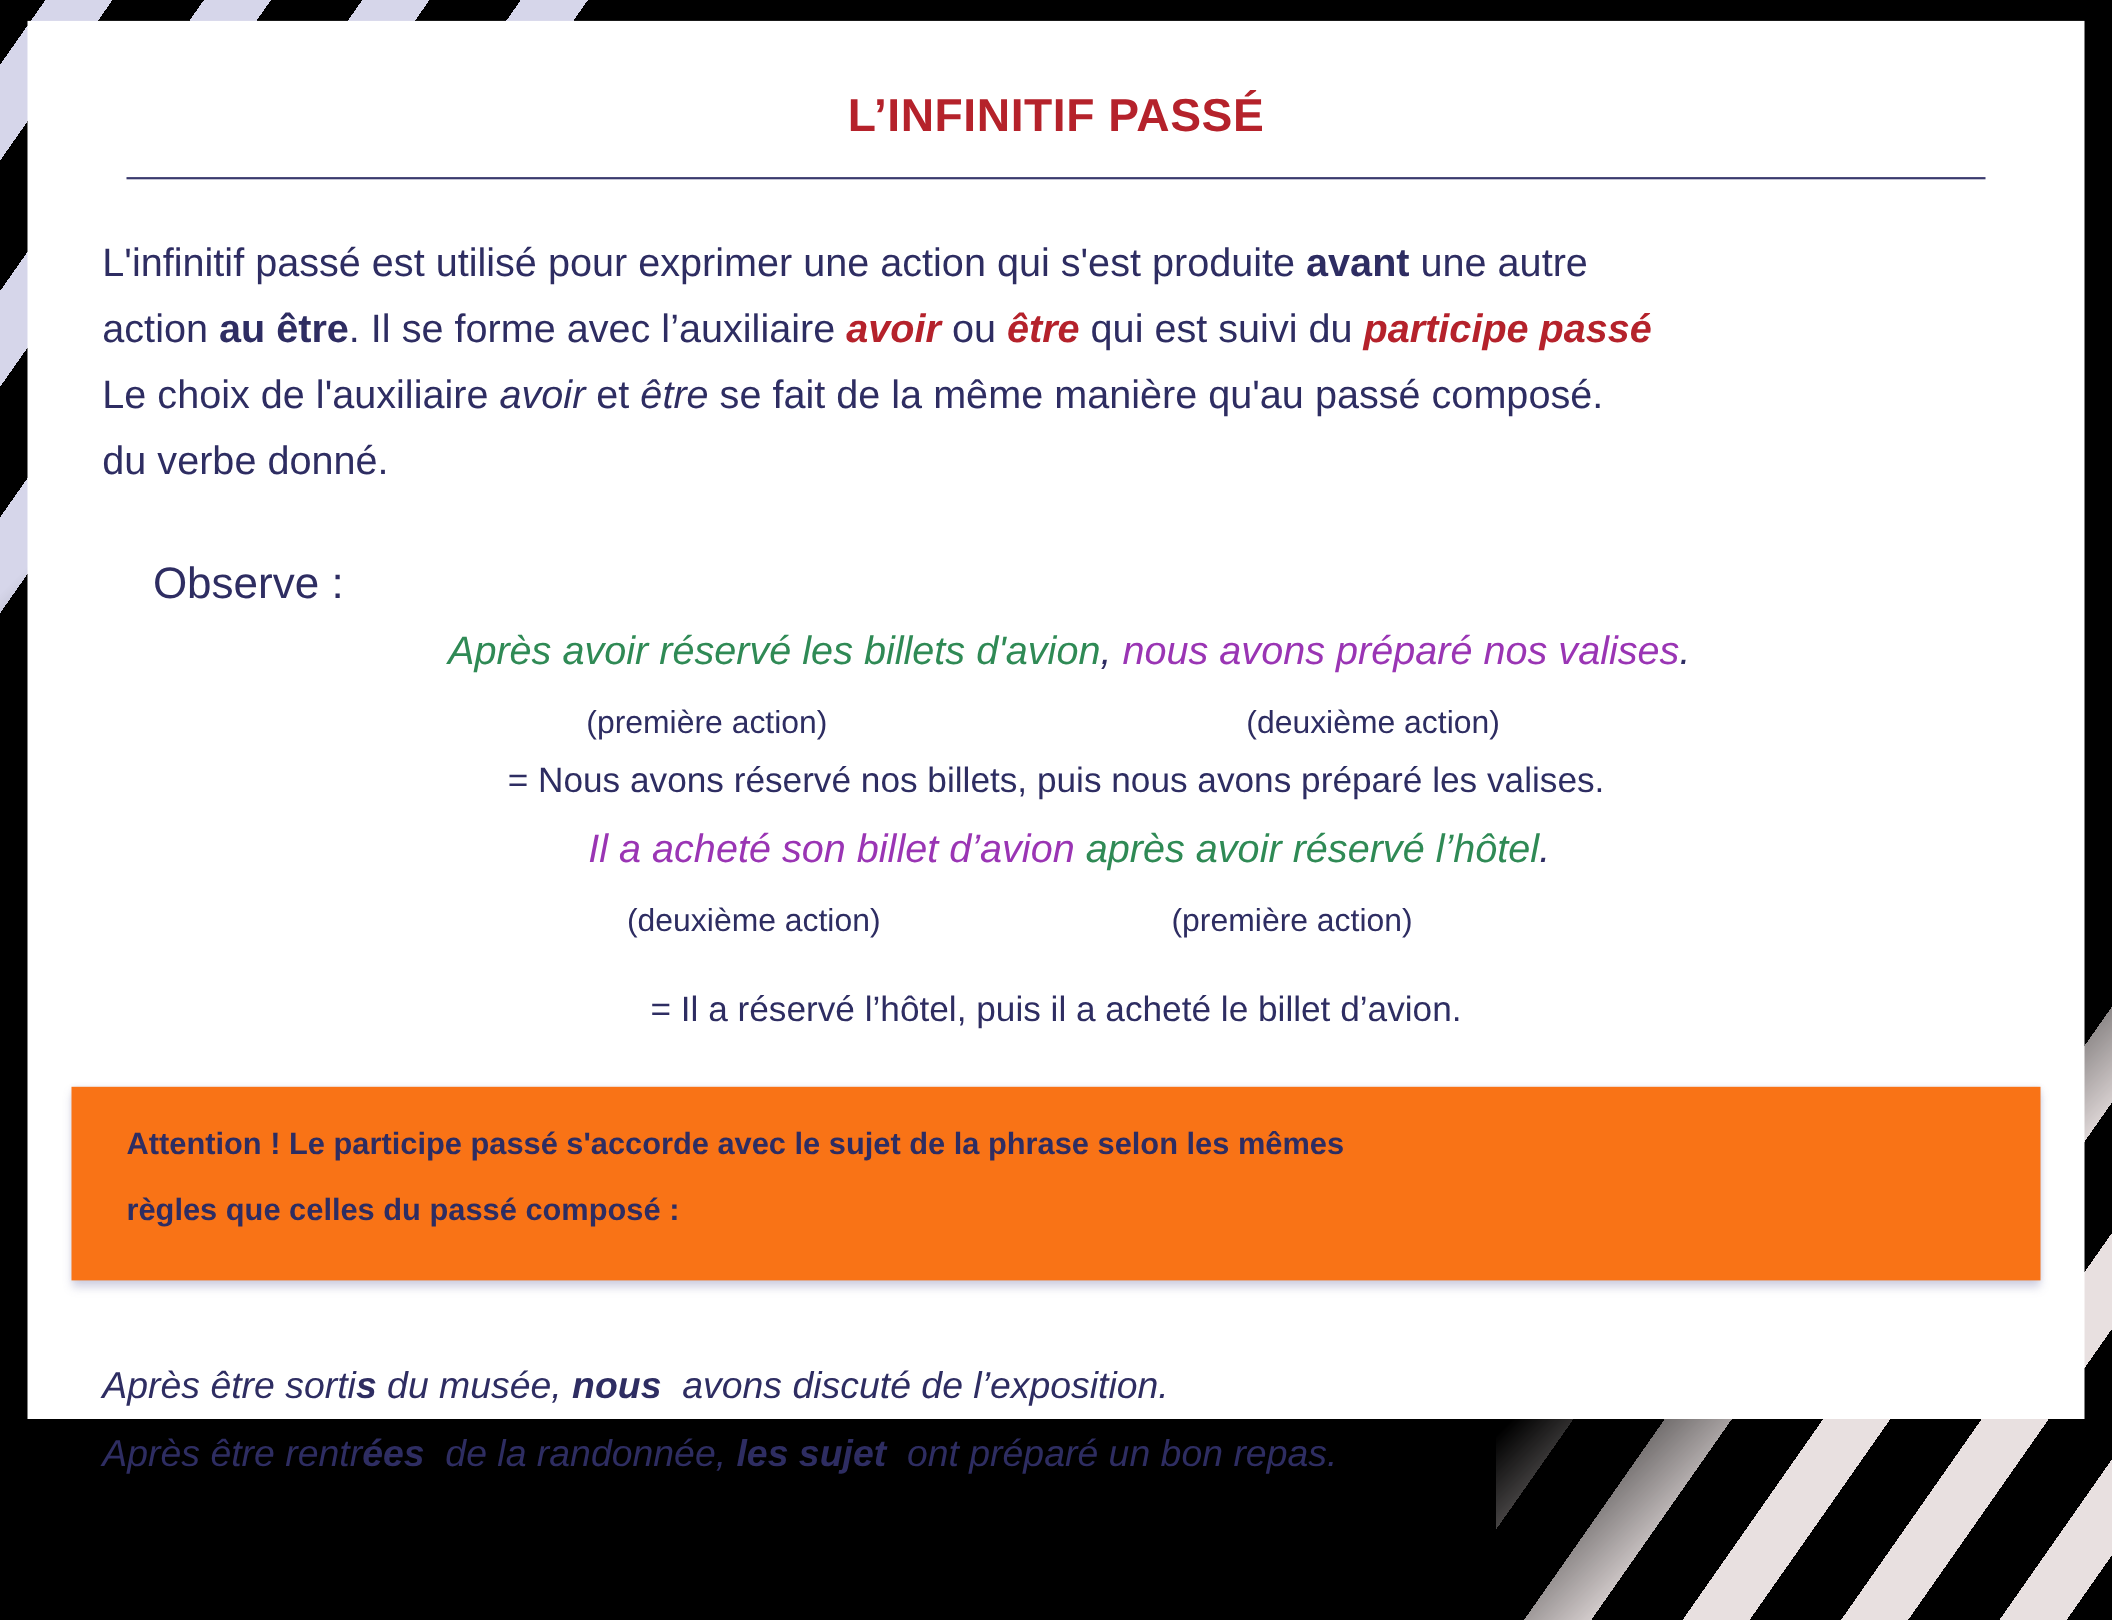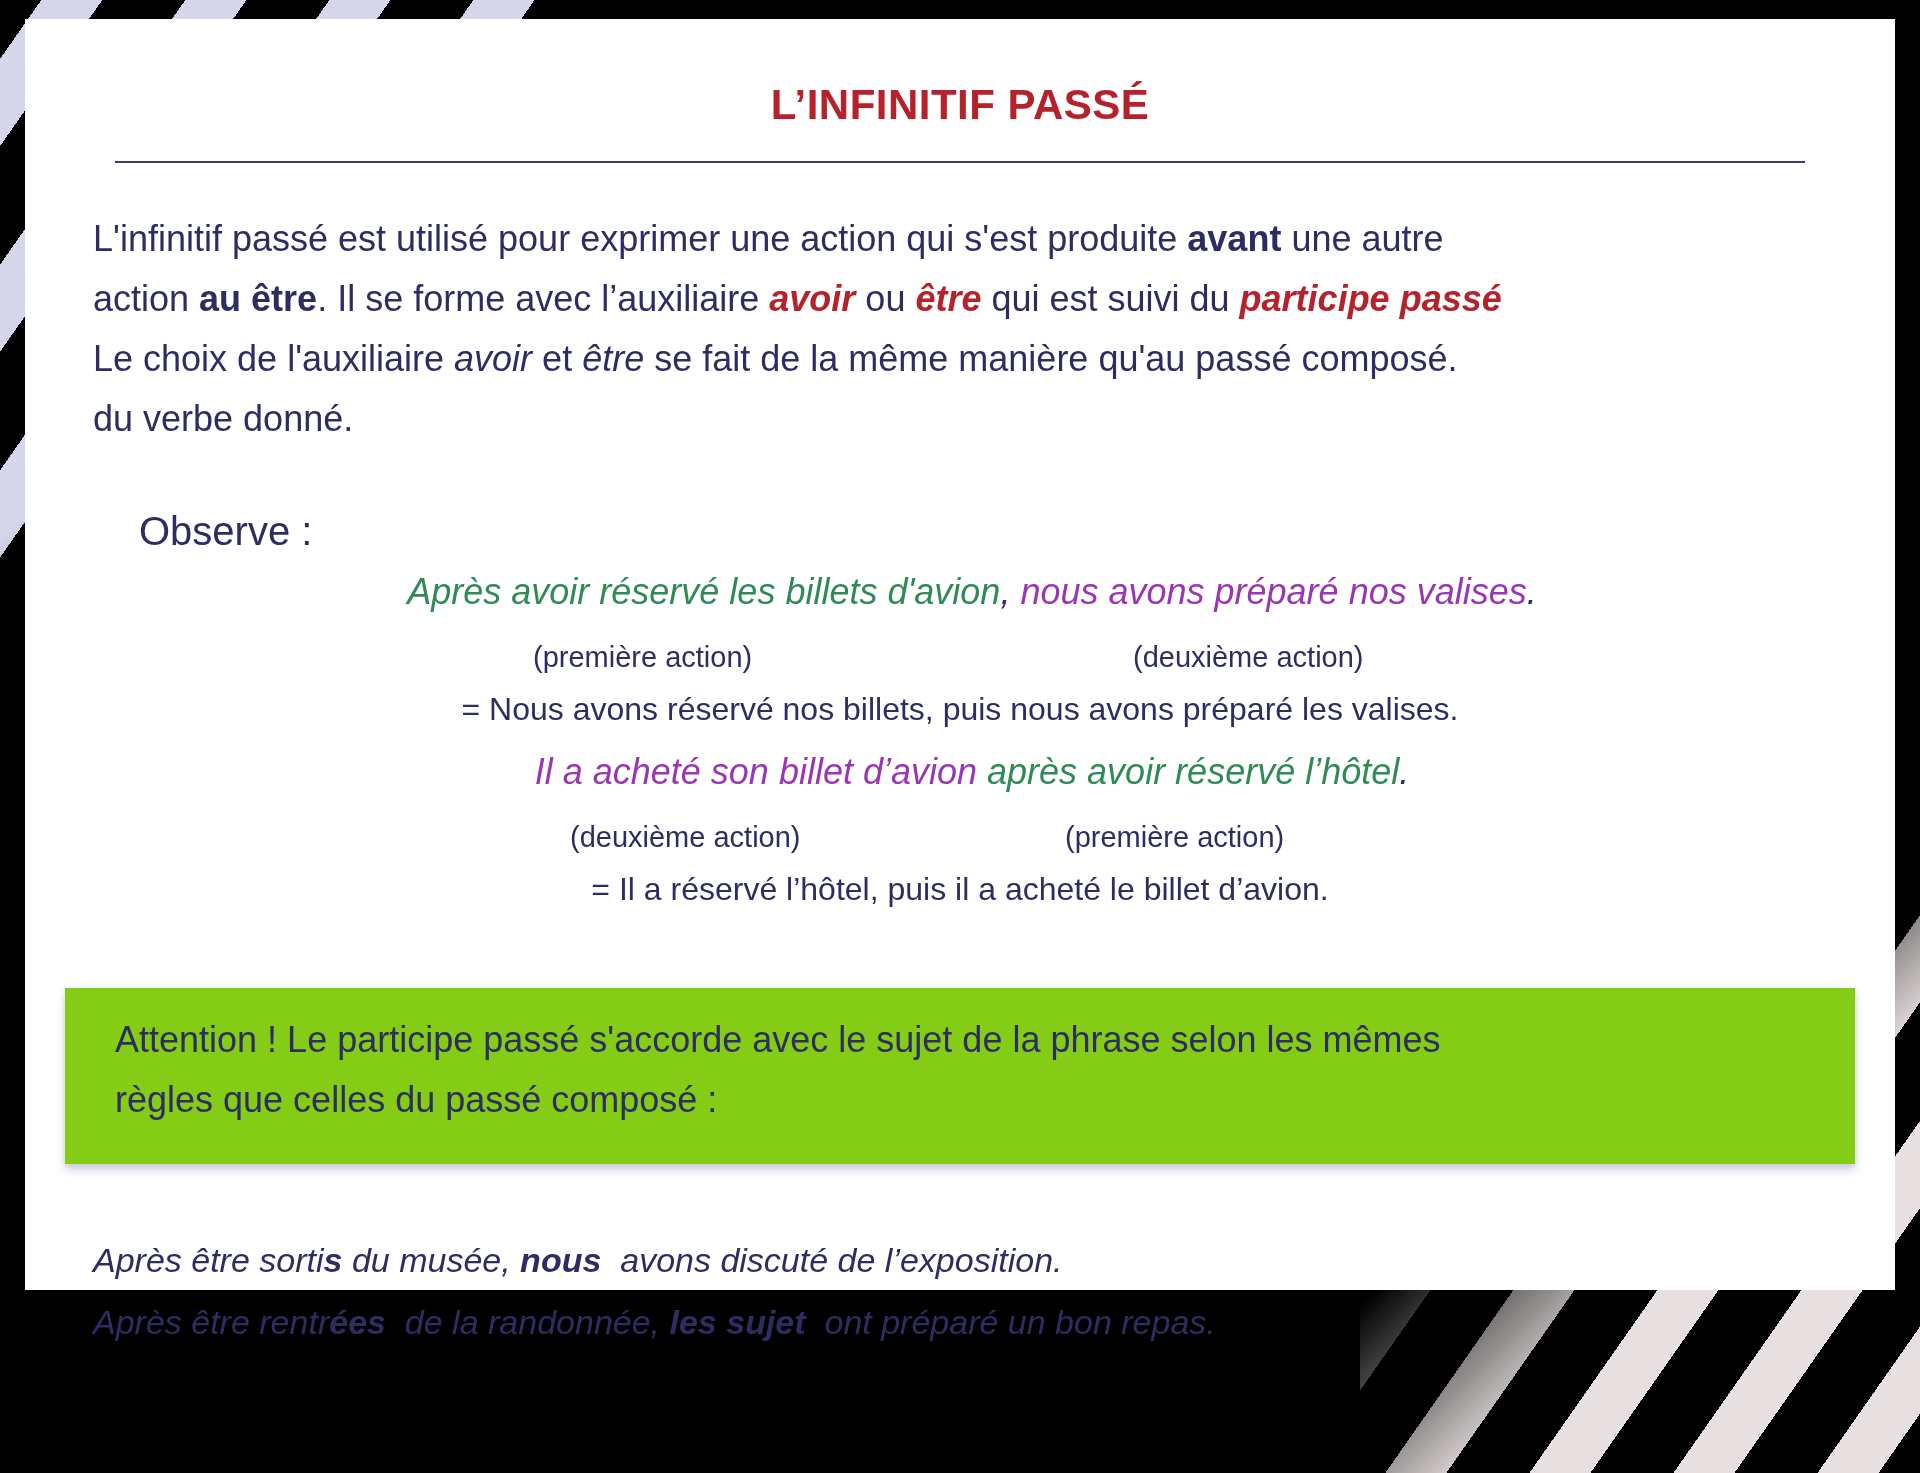--- a/index.html
+++ b/index.html
@@ -69,25 +69,25 @@
       text-align: center;
     }
     .ex { font-size: 36px; font-style: italic; padding-left: 24px; }
     .green { color: #2f8a55; }
     .purple { color: #9a35b4; }
     .label { font-size: 29px; position: absolute; }
     .eq { font-size: 32px; }
     .attention {
       position: absolute; left: 40px; top: 969px;
       width: 1790px; height: 176px;
-      background: #84cc16;
+      background: #f97316;
       box-shadow: 0 6px 8px rgba(120,120,170,0.35), 0 0 4px rgba(120,120,170,0.15);
       box-sizing: border-box;
       padding: 22px 50px;
-      font-size: 36px; font-weight: normal; line-height: 60px;
+      font-size: 28px; font-weight: bold; line-height: 60px;
     }
     .examples {
       position: absolute; left: 68px; top: 1210px;
       font-size: 34px; font-style: italic; line-height: 62px;
     }
   </style>
 </head>
 <body>
 
 <div class="stripes-tl"></div>
@@ -108,21 +108,21 @@
   <div class="observe">Observe :</div>
 
   <div class="center-line ex" style="top:552px;"><span class="green">Après avoir réservé les billets d'avion</span><span>,</span><span class="purple"> nous avons préparé nos valises</span><span>.</span></div>
   <div class="label" style="left:508px; top:622px;">(première action)</div>
   <div class="label" style="left:1108px; top:622px;">(deuxième action)</div>
   <div class="center-line eq" style="top:672px;">= Nous avons réservé nos billets, puis nous avons préparé les valises.</div>
 
   <div class="center-line ex" style="top:732px;"><span class="purple">Il a acheté son billet d’avion</span><span class="green"> après avoir réservé l’hôtel</span><span>.</span></div>
   <div class="label" style="left:545px; top:802px;">(deuxième action)</div>
   <div class="label" style="left:1040px; top:802px;">(première action)</div>
-  <div class="center-line eq" style="top:852px;">= Il a réservé l’hôtel, puis il a acheté le billet d’avion.</div>
+  <div class="center-line eq" style="top:880px;">= Il a réservé l’hôtel, puis il a acheté le billet d’avion.</div>
 
   <div class="attention">
     <div>Attention ! Le participe passé s'accorde avec le sujet de la phrase selon les mêmes</div>
     <div>règles que celles du passé composé :</div>
   </div>
 
   <div class="examples">
     <div><span>Après être sorti</span><span class="b">s</span><span> du musée, </span><span class="b">nous</span><span style="white-space:pre">  avons discuté de l’exposition.</span></div>
     <div><span>Après être rentr</span><span class="b">ées</span><span style="white-space:pre">  de la randonnée, </span><span class="b">les sujet</span><span style="white-space:pre">  ont préparé un bon repas.</span></div>
   </div>

